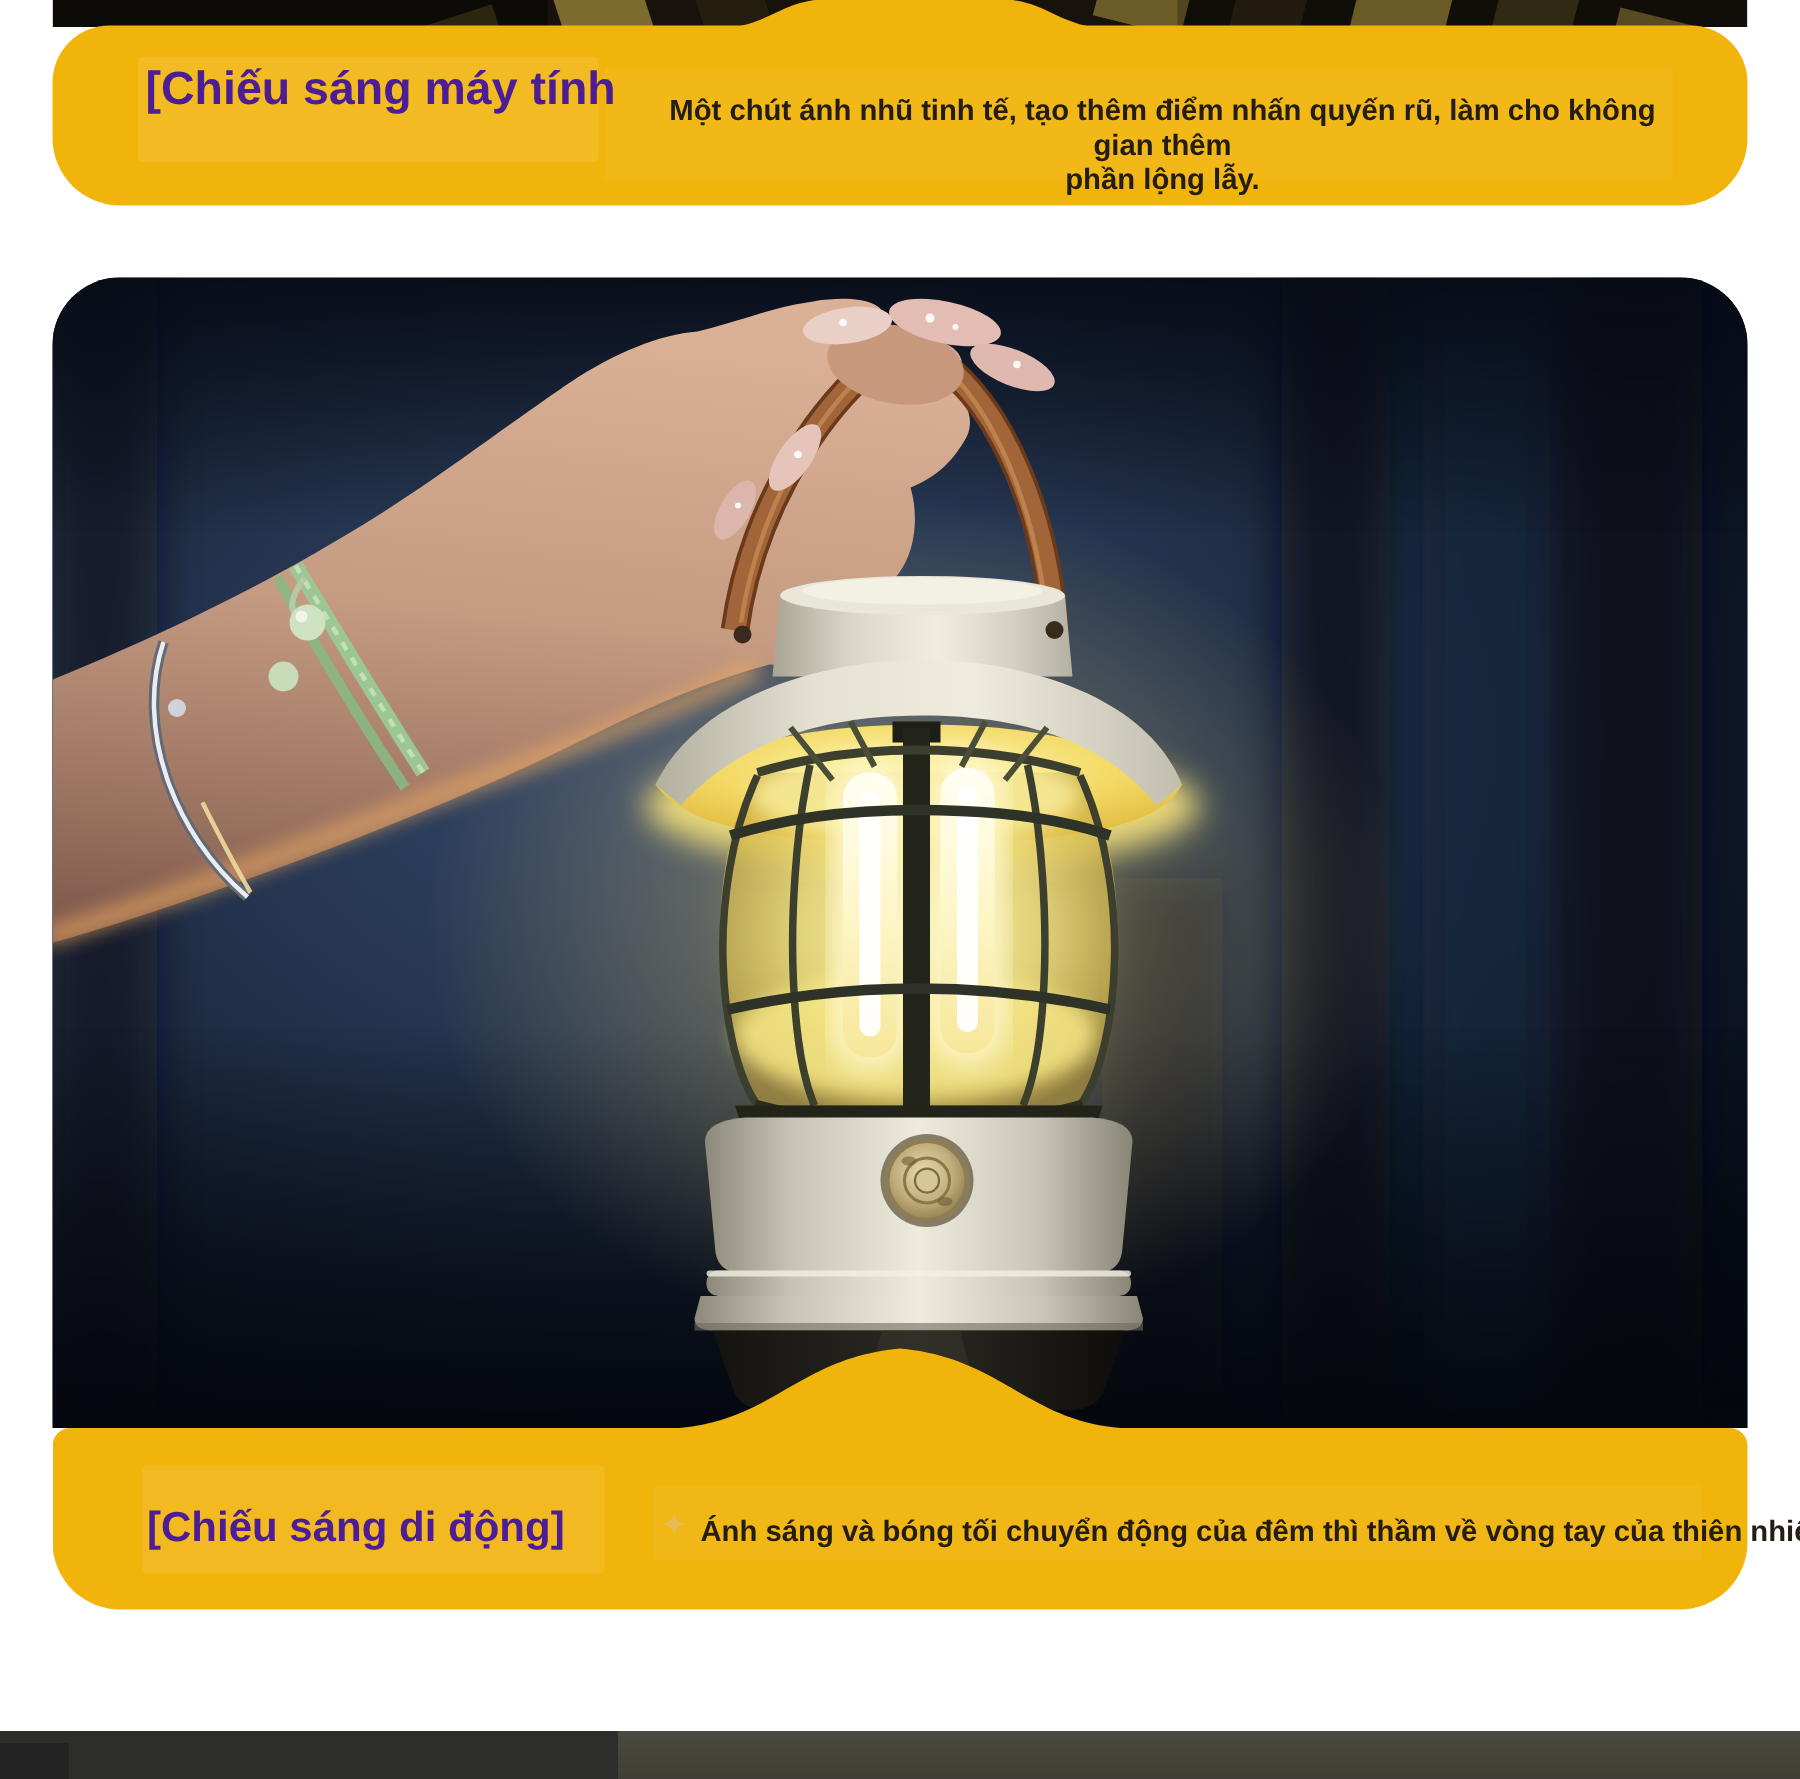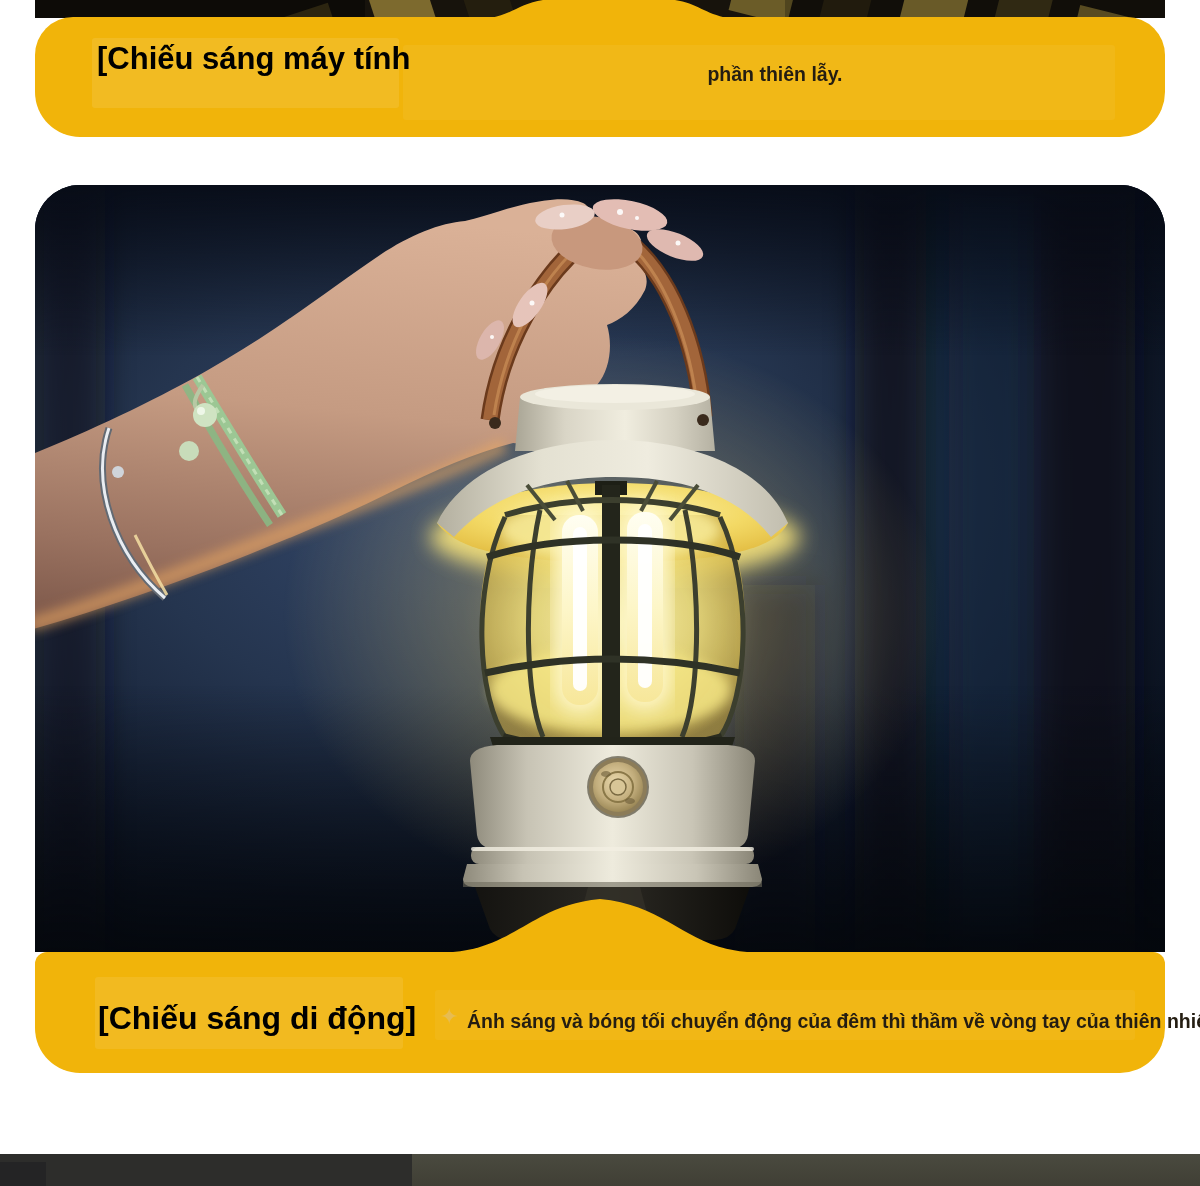--- a/index.html
+++ b/index.html
@@ -11,22 +11,22 @@
   .top-strip{left:35px;top:0;width:1130px;height:18px;overflow:hidden;}
 
   
   .banner{background:#f1b40a;}
   .banner-top{left:35px;top:17px;width:1130px;height:120px;
               border-radius:38px 38px 45px 45px;}
   .banner-bottom{left:35px;top:952px;width:1130px;height:121px;
               border-radius:12px 12px 45px 45px;}
   .lightpanel{background:rgba(255,255,255,0.10);border-radius:3px;}
 
-  .heading{color:#000000;font-weight:700;font-size:31px;line-height:36px;letter-spacing:0;}
-  .heading-lg{font-size:32px;line-height:36px;}
+  .heading{color:#4c1d95;font-weight:700;font-size:31px;line-height:36px;letter-spacing:0;}
+  .heading-lg{font-size:28px;line-height:36px;}
   .desc{color:#241d12;font-weight:700;font-size:19.5px;line-height:23px;text-align:center;}
   .desc-left{text-align:left;white-space:nowrap;}
   .sparkle{color:#dfc183;opacity:.55;font-size:22px;line-height:22px;}
 
   
   .photo{left:35px;top:185px;width:1130px;height:767px;overflow:hidden;
          border-radius:45px 45px 0 0;background:#16223a;}
   .photo svg{display:block;}
 
   
@@ -65,21 +65,22 @@
     </svg>
   </div>
 
   <div class="abs banner banner-top">
     <div class="abs lightpanel" style="left:57px;top:21px;width:307px;height:70px;"></div>
     <div class="abs lightpanel" style="left:368px;top:28px;width:712px;height:75px;background:rgba(255,255,255,0.055);"></div>
     <div class="abs heading" style="left:62px;top:24px;">
       <div>[Chiếu sáng máy tính</div>
     </div>
     <div class="abs desc" style="left:390px;top:46px;width:700px;">
-      <div>phần thiên lẫy.</div>
+      <div>Một chút ánh nhũ tinh tế, tạo thêm điểm nhấn quyến rũ, làm cho không gian thêm</div>
+      <div>phần lộng lẫy.</div>
     </div>
   </div>
 
   <div class="abs photo">
     <svg width="1130" height="767" viewBox="0 0 1130 767">
       <defs>
         <radialGradient id="bgGrad" cx="38%" cy="40%" r="78%">
           <stop offset="0" stop-color="#364a6e"></stop>
           <stop offset="0.38" stop-color="#25354f"></stop>
           <stop offset="0.7" stop-color="#121c2f"></stop>

